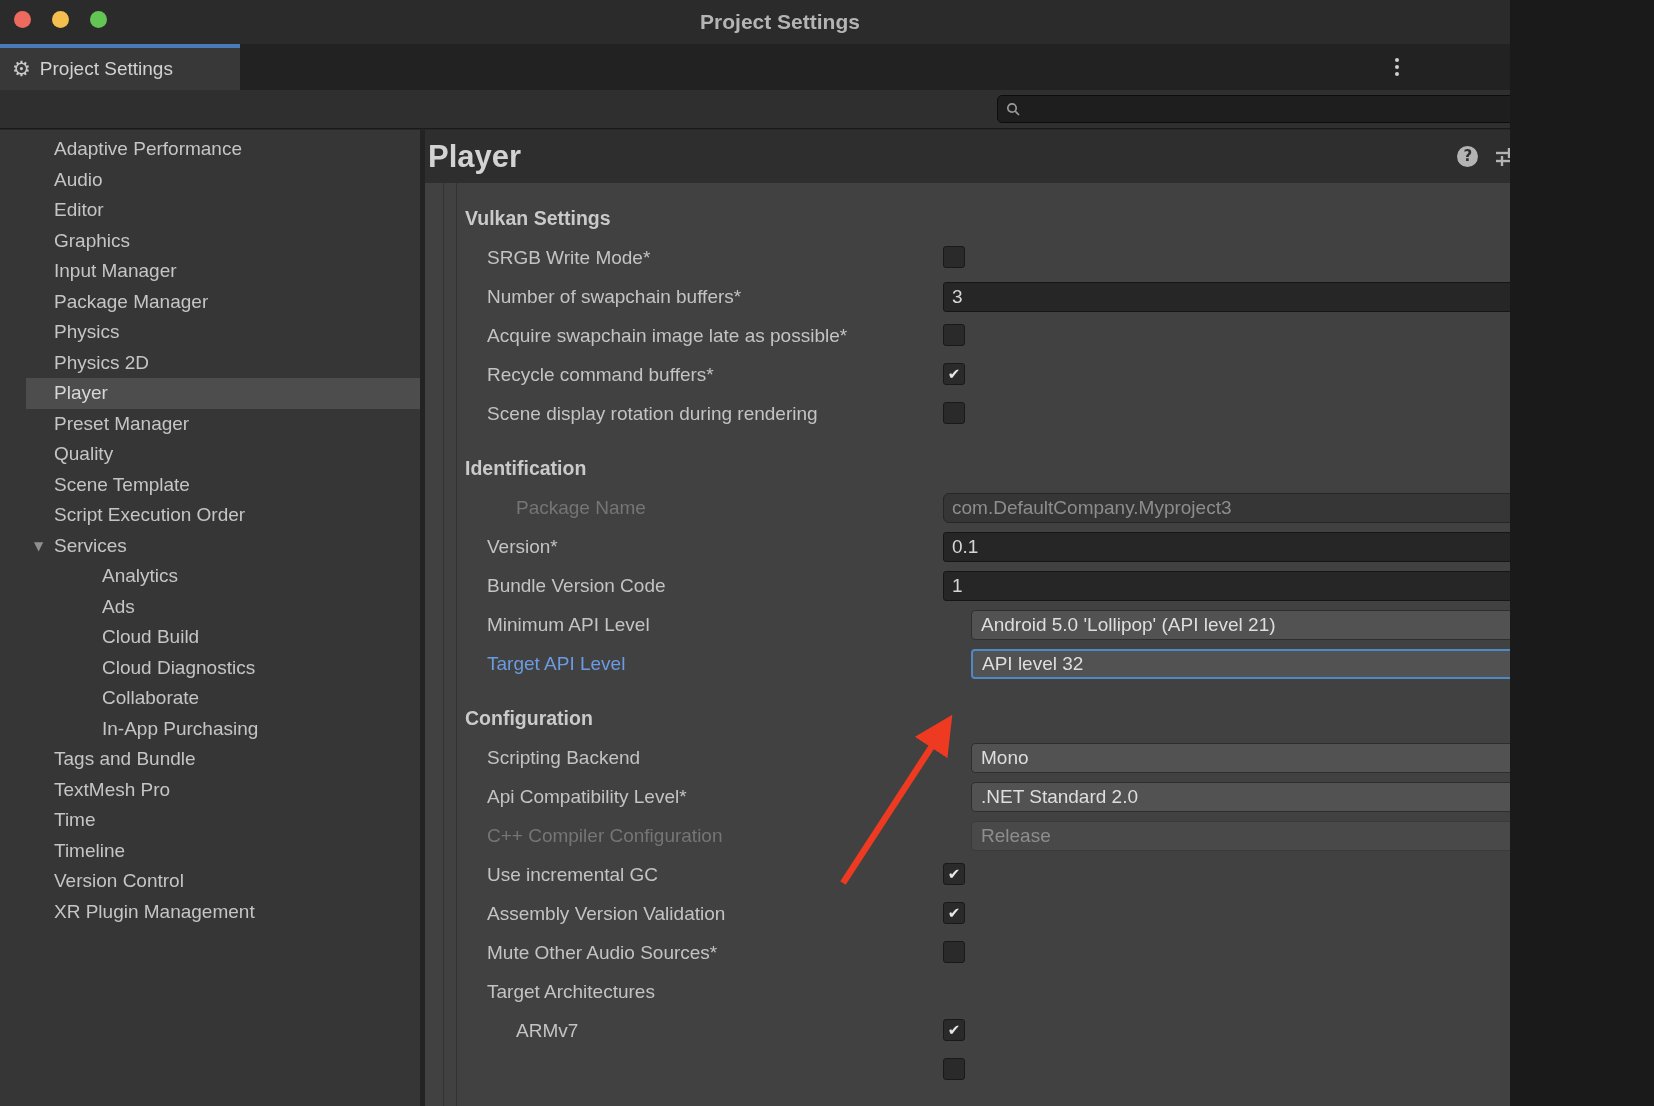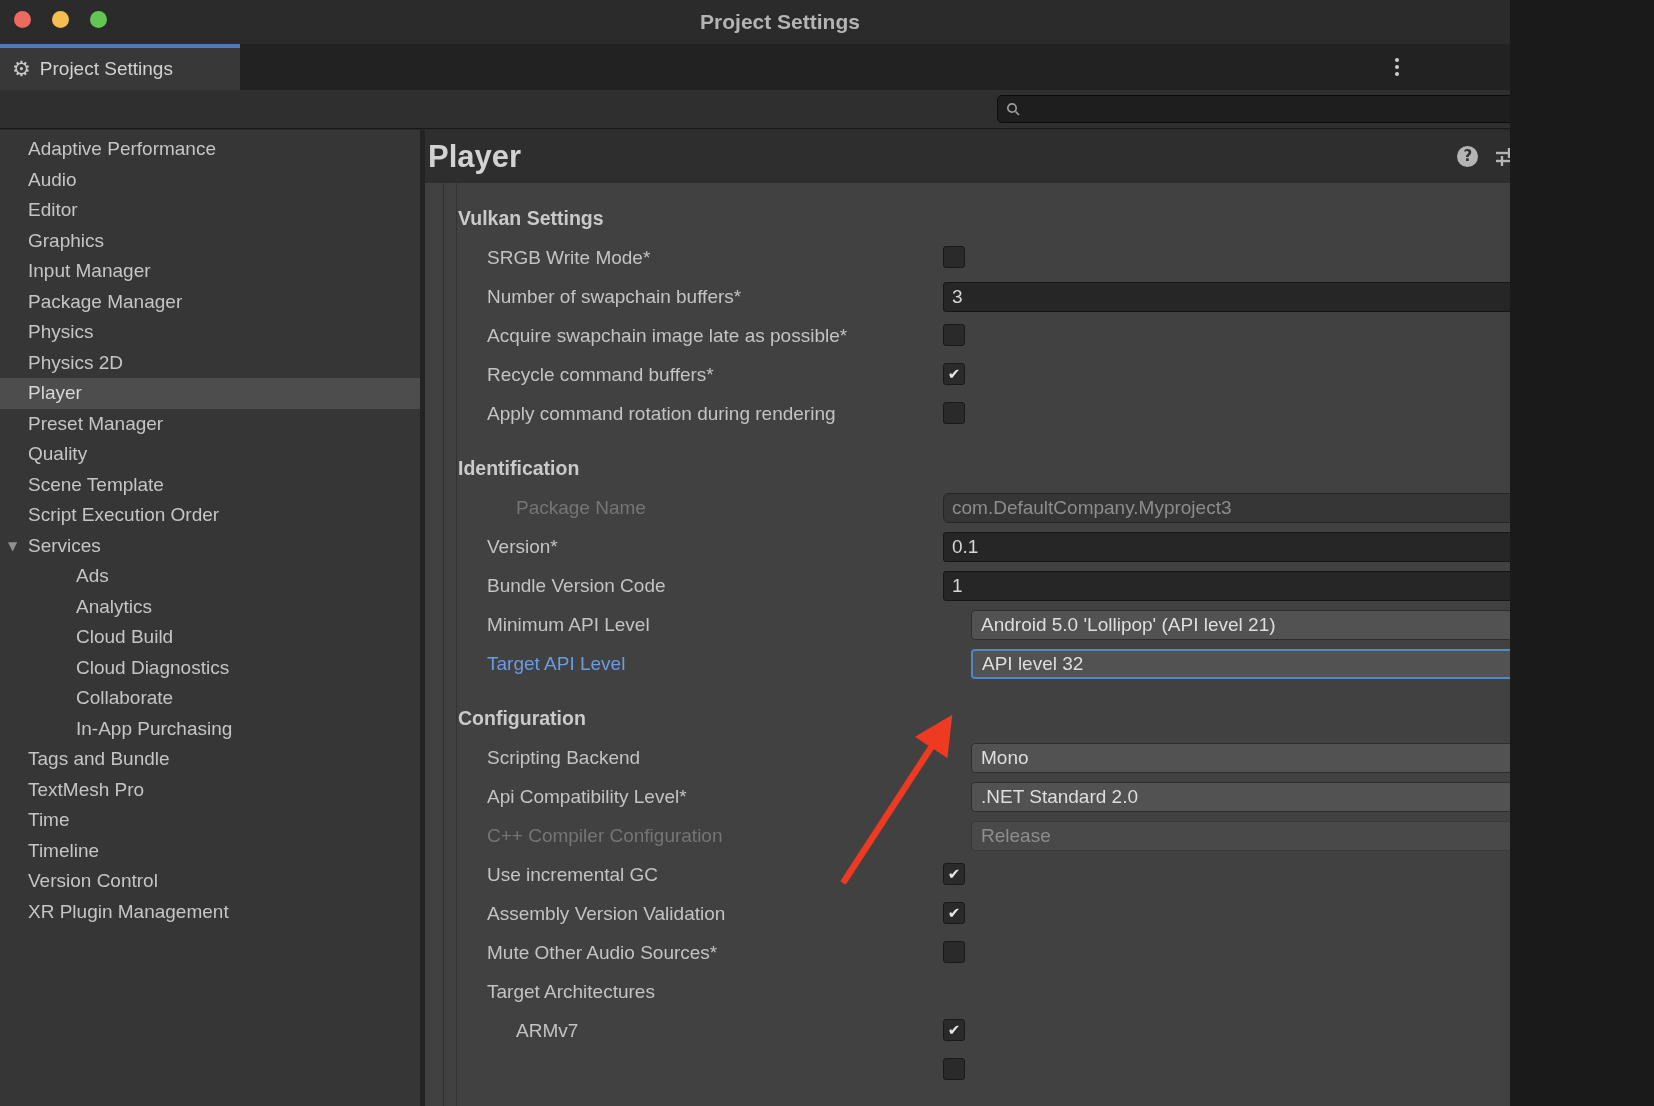--- a/index.html
+++ b/index.html
@@ -35,21 +35,21 @@
     border-bottom:1px solid #191919; }
   .search { position:absolute; left:997px; top:5px; width:561px; height:28px; background:#1e1e1e;
     border:1px solid #0d0d0d; border-radius:5px; display:flex; align-items:center; padding-left:7px; gap:6px; }
   .search input { flex:1; background:transparent; border:none; outline:none; color:#d0d0d0;
     font-size:17px; font-family:"Liberation Sans", sans-serif; height:100%; }
 
   
   .body { position:absolute; left:0; top:130px; width:100%; height:976px; }
 
   
-  .sidebar { position:absolute; left:0; top:0; width:420px; height:100%; background:#363636; padding-top:4px; }
+  .sidebar { position:absolute; left:0; top:0; width:420px; height:100%; background:#363636; padding-top:4px;padding-left:26px; }
   .side-item { position:relative; height:30.5px; line-height:30.5px; padding-left:28px;
     font-size:19px; color:#c5c5c5; white-space:nowrap; cursor:default; }
   .side-item.indent { padding-left:76px; }
   .side-item.selected { background:var(--selection); color:#d6d6d6; }
   .expander { position:absolute; left:8px; top:0; font-size:12px; color:#909090;
     font-family:"DejaVu Sans", sans-serif; }
   .divider { position:absolute; left:420px; top:0; width:5px; height:100%; background:#232323; }
 
   
   .main { position:absolute; left:425px; top:0; width:1229px; height:100%; }
@@ -59,22 +59,22 @@
   .help-icon { width:21px; height:21px; border-radius:50%; background:#b4b4b4; color:#2e2e2e;
     font-weight:bold; font-size:15px; text-align:center; line-height:21px; }
   .gear-icon { font-size:23px; color:#b4b4b4; line-height:1; }
 
   .content { position:absolute; left:0; top:53px; width:1190px; height:923px; background:#414141;
     overflow:hidden; border-right:1px solid #2c2c2c; }
   .vline { position:absolute; top:0; bottom:0; width:1px; background:#333333; }
   .vline.a { left:18px; } .vline.b { left:31px; }
 
   .section { }
-  .section-title { margin-top:16px; height:39px; line-height:39px; padding-left:33px;
-    font-size:19.5px; font-weight:bold; color:#cacaca; white-space:nowrap; }
+  .section-title { margin-top:16px; height:39px; line-height:39px; padding-left:20px;
+    font-size:19.5px; font-weight:bold; color:#cacaca; white-space:nowrap;margin-left:20px; }
   .row { position:relative; height:39px; }
   .row-label { position:absolute; left:62px; top:0; line-height:39px; font-size:19px; color:#c3c3c3; white-space:nowrap; }
   .row.indent .row-label { left:91px; }
   .row.disabled .row-label { color:#757575; }
   .row.bluelabel .row-label { color:var(--link); }
 
   .checkbox { position:absolute; left:518px; top:8px; width:22px; height:22px; background:#2a2a2a;
     border:1px solid #191919; border-radius:3px; text-align:center; }
   .checkbox .check { font-size:15px; line-height:21px; color:#e8e8e8; font-family:"DejaVu Sans", sans-serif; }
 
@@ -192,25 +192,25 @@
         <div class="side-item">
     
     <span class="side-label">Script Execution Order</span>
   </div>
         <div class="side-item">
     <span class="expander">▼</span>
     <span class="side-label">Services</span>
   </div>
         <div class="side-item indent">
     
+    <span class="side-label">Analytics</span>
+  </div>
+        <div class="side-item indent">
+    
     <span class="side-label">Ads</span>
-  </div>
-        <div class="side-item indent">
-    
-    <span class="side-label">Analytics</span>
   </div>
         <div class="side-item indent">
     
     <span class="side-label">Cloud Build</span>
   </div>
         <div class="side-item indent">
     
     <span class="side-label">Cloud Diagnostics</span>
   </div>
         <div class="side-item indent">
@@ -290,21 +290,21 @@
 
   </div>
               <div class="row">
     <span class="row-label">Recycle command buffers*</span>
     <div class="checkbox">
       <span class="check">✔</span>
     </div>
 
   </div>
               <div class="row">
-    <span class="row-label">Apply command rotation during rendering</span>
+    <span class="row-label">Scene display rotation during rendering</span>
     <div class="checkbox">
       <span class="check"></span>
     </div>
 
   </div>
             </div>
   </div>
           <div class="section">
     <div class="section-title">Identification</div>
     <div class="rows">

